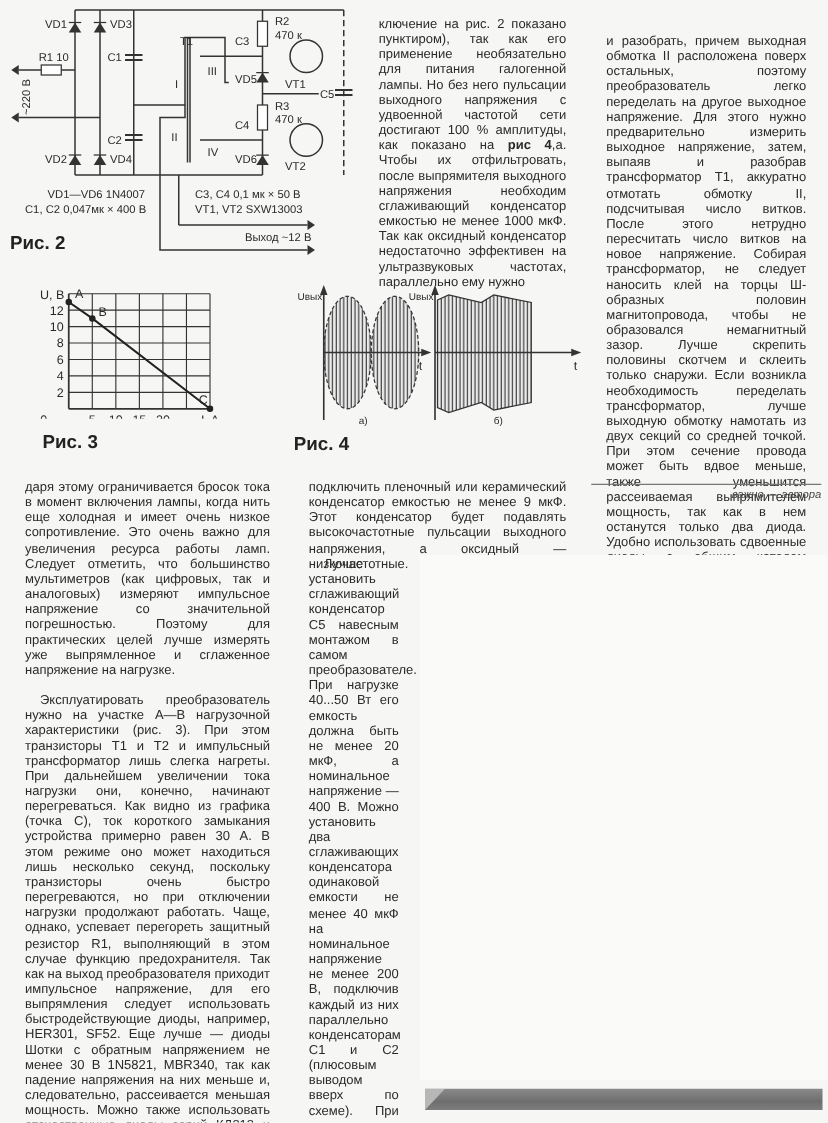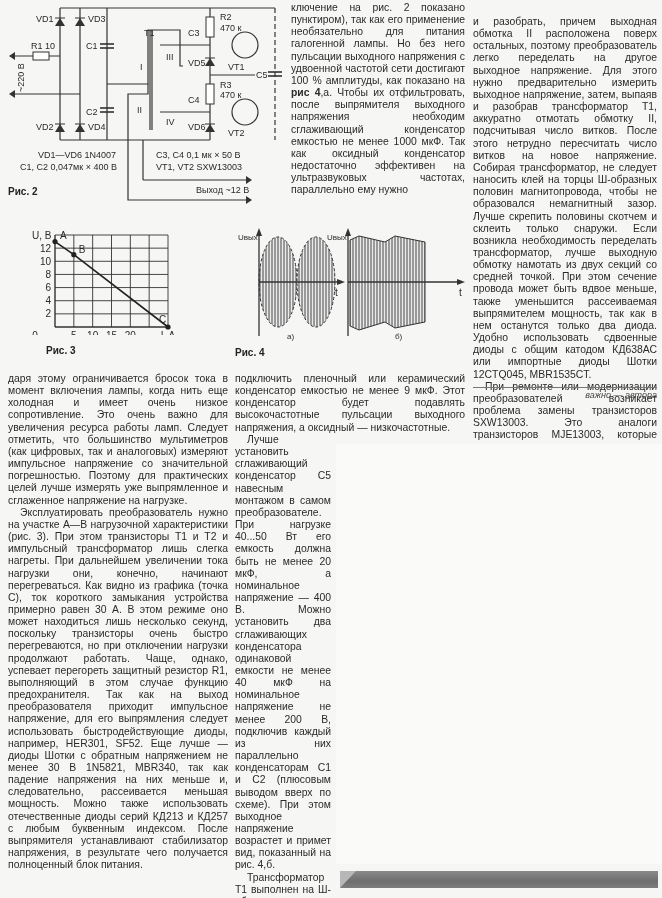--- a/index.html
+++ b/index.html
@@ -1,22 +1,22 @@
 <!DOCTYPE html>
 <html><head>
 <meta charset="utf-8">
 <style>
   html, body { margin:0; padding:0; }
   body { width:662px; height:898px; background:#f6f6f4; position:relative; overflow:hidden;
          font-family:"Liberation Sans", "DejaVu Sans", sans-serif; color:#2a2a2a; }
   .abs { position:absolute; }
   .col { font-size:10.4px; line-height:12.15px; text-align:justify; }
-  .col p { margin:0; }
+  .col p { margin:12px; }
   .col p.ind { text-indent:12px; }
-  .fig-cap { font-weight:bold; font-size:10px; color:#222; }
+  .fig-cap { font-weight:bold; font-size:15px; color:#222; }
   svg text { font-family:"Liberation Sans", "DejaVu Sans", sans-serif; fill:#2a2a2a; }
   .credits { font-style:italic; font-size:9px; text-align:right; line-height:11px; color:#444; }
   .rule { height:1px; background:#777; }
   .photo-strip { background:linear-gradient(to bottom,#8a8a8a,#6e6e6e 60%,#7d7d7d); }
   .photo-corner { background:#b7b7b7; clip-path:polygon(0 0,100% 0,0 100%); }
 </style>
 </head>
 <body>
 
 <svg class="abs" style="left:0;top:0" width="290" height="212">
@@ -167,21 +167,21 @@
   <g id="fig3-points" font-size="10">
       <circle cx="55" cy="16.57142857142857" r="2.6" fill="#222"></circle>
       <text x="60" y="13.57142857142857">A</text>
       <circle cx="73.83333333333333" cy="29.714285714285722" r="2.6" fill="#222"></circle>
       <text x="78.83333333333333" y="27.714285714285722">B</text>
       <circle cx="168" cy="102" r="2.6" fill="#222"></circle>
       <text x="159" y="98">C</text>
     </g>
   <text id="fig3-ylabel" x="32" y="14" font-size="10">U, В</text>
 </svg>
-<div class="abs fig-cap" style="left:46px;top:345px">Рис. 3</div>
+<div class="abs fig-cap" style="left:34px;top:345px">Рис. 3</div>
 
 <svg class="abs" style="left:235px;top:226px" width="235" height="115">
   <defs>
     <pattern id="vstripe" width="3" height="10" patternUnits="userSpaceOnUse">
       <rect width="3" height="10" fill="#ebebeb"></rect>
       <line x1="1" y1="0" x2="1" y2="10" stroke="#333" stroke-width="0.9"></line>
     </pattern>
   </defs>
 
   <g>

